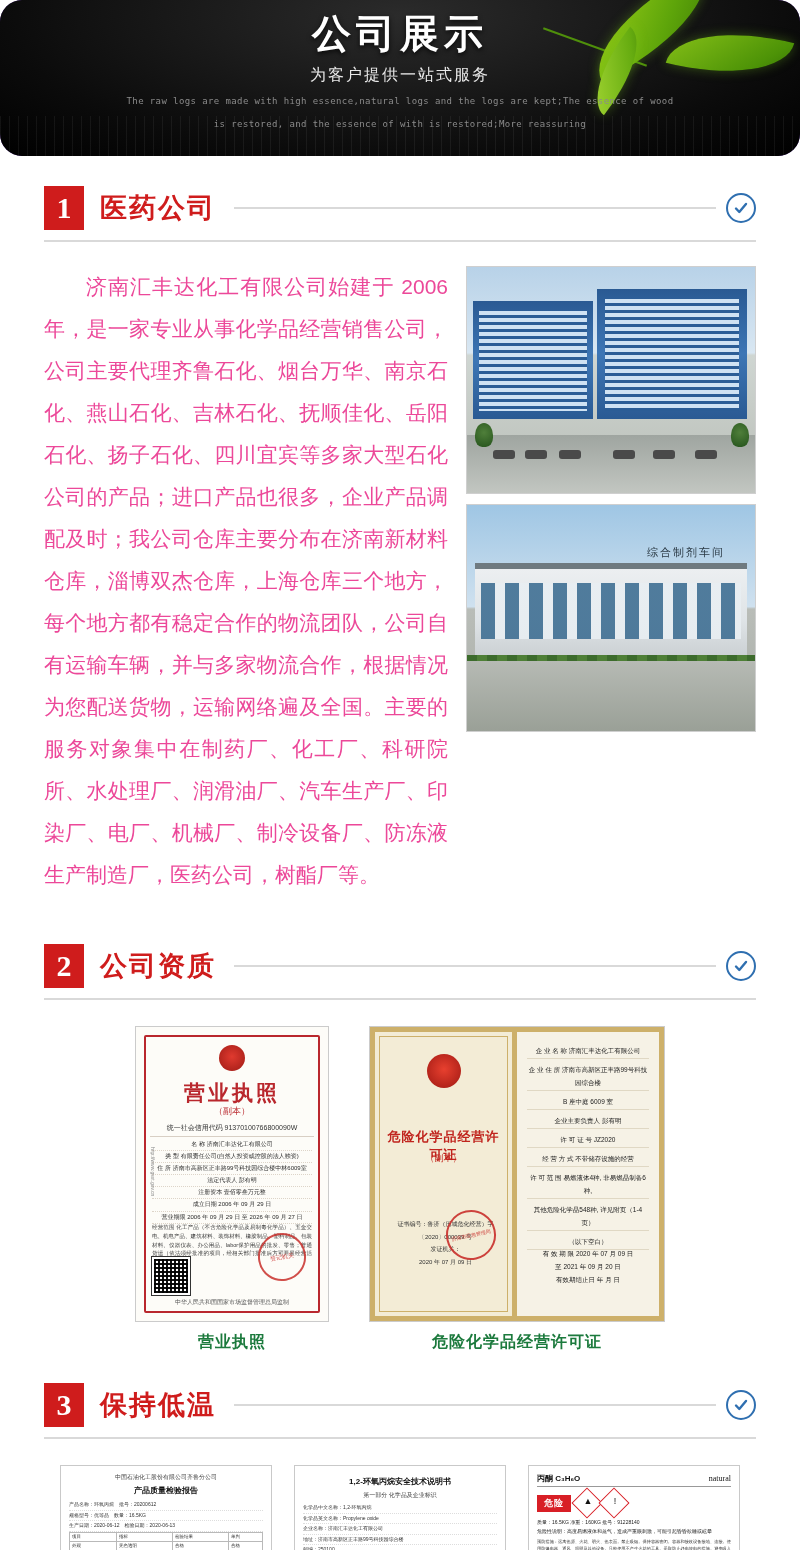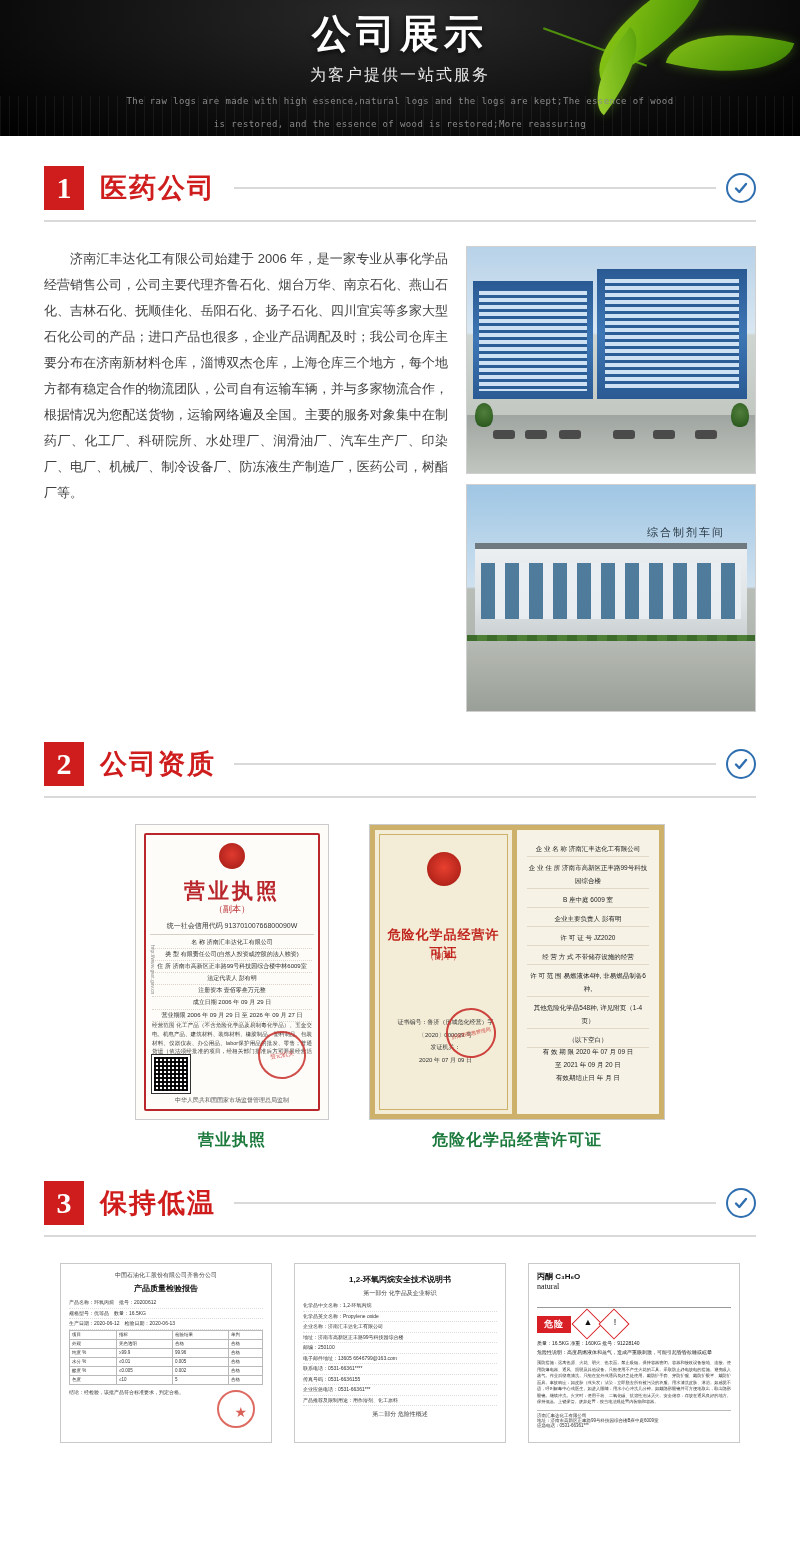--- a/index.html
+++ b/index.html
@@ -15,23 +15,24 @@
   .page {
     width: 800px;
     position: relative;
     overflow: hidden;
   }
 
   
   .banner {
     position: relative;
     width: 800px;
-    height: 136px;
+    height: 156px;
     background: #4c1d95;
     overflow: hidden;
+    border-radius: 22px;
   }
   .banner .stripes {
     position: absolute;
     left: 0; right: 0; bottom: 0;
     height: 40px;
     background: repeating-linear-gradient(
        to right,
        rgba(255,255,255,0.06) 0px,
        rgba(255,255,255,0.06) 1px,
        rgba(0,0,0,0) 1px,
@@ -150,23 +151,23 @@
   }
 
   
   .s1-wrap {
     display: flex;
     margin: 24px 44px 0 44px;
     gap: 18px;
   }
   .s1-text {
     flex: 1 1 auto;
-    font-size: 13px;
+    font-size: 21px;
     line-height: 2.0;
-    color: #404040;
+    color: #ec4899;
     text-align: justify;
   }
   .s1-text p { margin: 0 0 18px 0; text-indent: 2em; }
   .s1-photos {
     flex: 0 0 288px;
     display: flex;
     flex-direction: column;
     gap: 10px;
   }
   .photo {
@@ -520,22 +521,21 @@
     line-height: 1.9;
     margin-top: 3px;
   }
   .doc-sub .row { border-bottom: 1px dotted #ddd; white-space: nowrap; overflow: hidden; }
   
   .lbl-head {
     display: flex;
     justify-content: space-between;
     align-items: baseline;
     border-bottom: 1px solid #999;
-    padding-bottom: 16px;
-    flex-direction: column;
+    padding-bottom: 2px;
   }
   .lbl-cn { font-size: 8px; font-weight: bold; color: #111; }
   .lbl-en { font-size: 8px; color: #111; font-family: "Liberation Serif", serif; }
   .lbl-danger-row {
     display: flex;
     align-items: center;
     gap: 5px;
     margin-top: 5px;
   }
   .lbl-danger {
@@ -574,21 +574,21 @@
     <div class="grad"></div>
     <div class="stripes"></div>
     <div class="leaf-stem"></div>
     <div class="leaf leaf-1"></div>
     <div class="leaf leaf-2"></div>
     <div class="leaf leaf-3"></div>
     <div class="banner-inner">
       <div class="banner-title">公司展示</div>
       <div class="banner-sub">为客户提供一站式服务</div>
       <div class="banner-en">The raw logs are made with high essence,natural logs and the logs are kept;The essence of wood</div>
-      <div class="banner-en">is restored, and the essence of wood is restored;More reassuring</div>
+      <div class="banner-en">is restored, and the essence of with is restored;More reassuring</div>
     </div>
   </div>
 
   <div class="section-head">
     <div class="num-box">1</div>
     <div class="sec-title">医药公司</div>
     <div class="head-rule"></div>
     <div class="check-icon">
       <svg width="16" height="16" viewBox="0 0 16 16">
           <path d="M3 8.5 L6.3 12 L13 4" fill="none" stroke="#2f6fb0" stroke-width="2.4" stroke-linecap="round" stroke-linejoin="round"></path>

